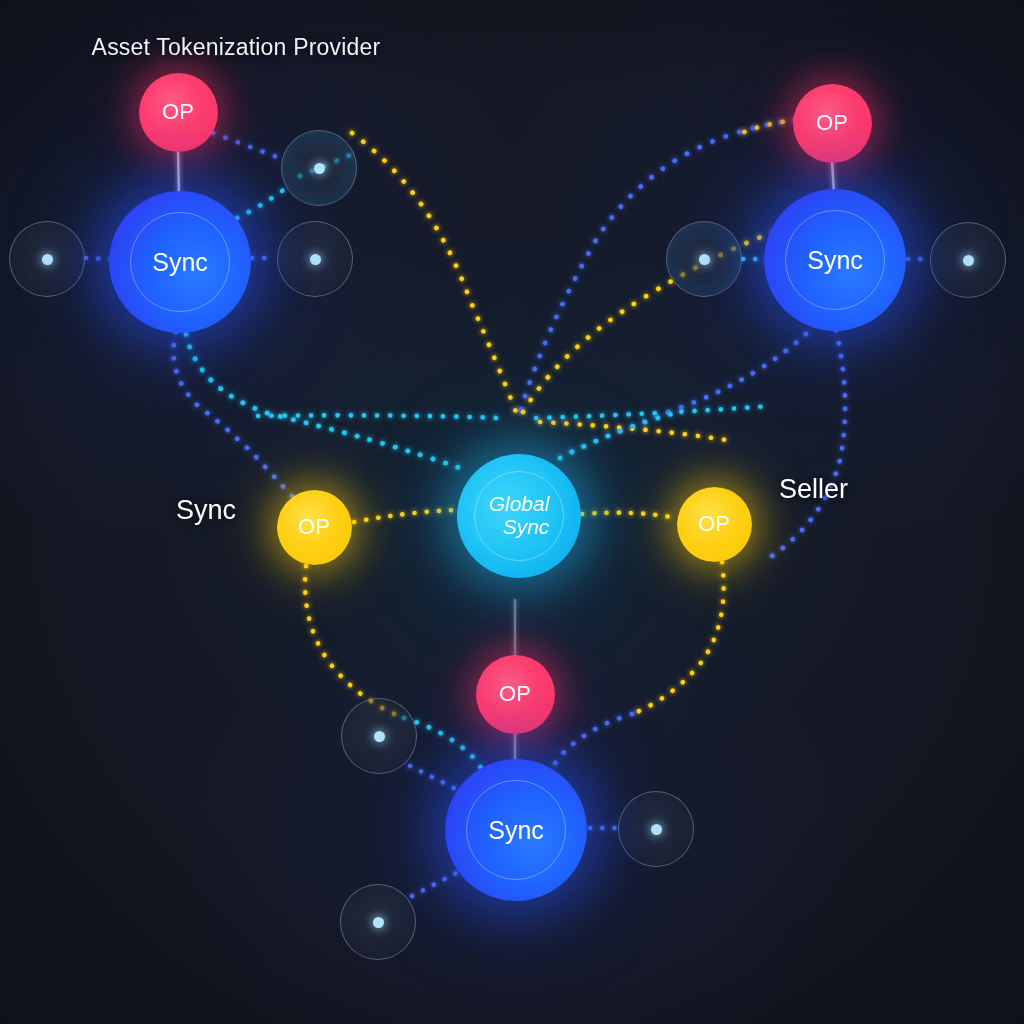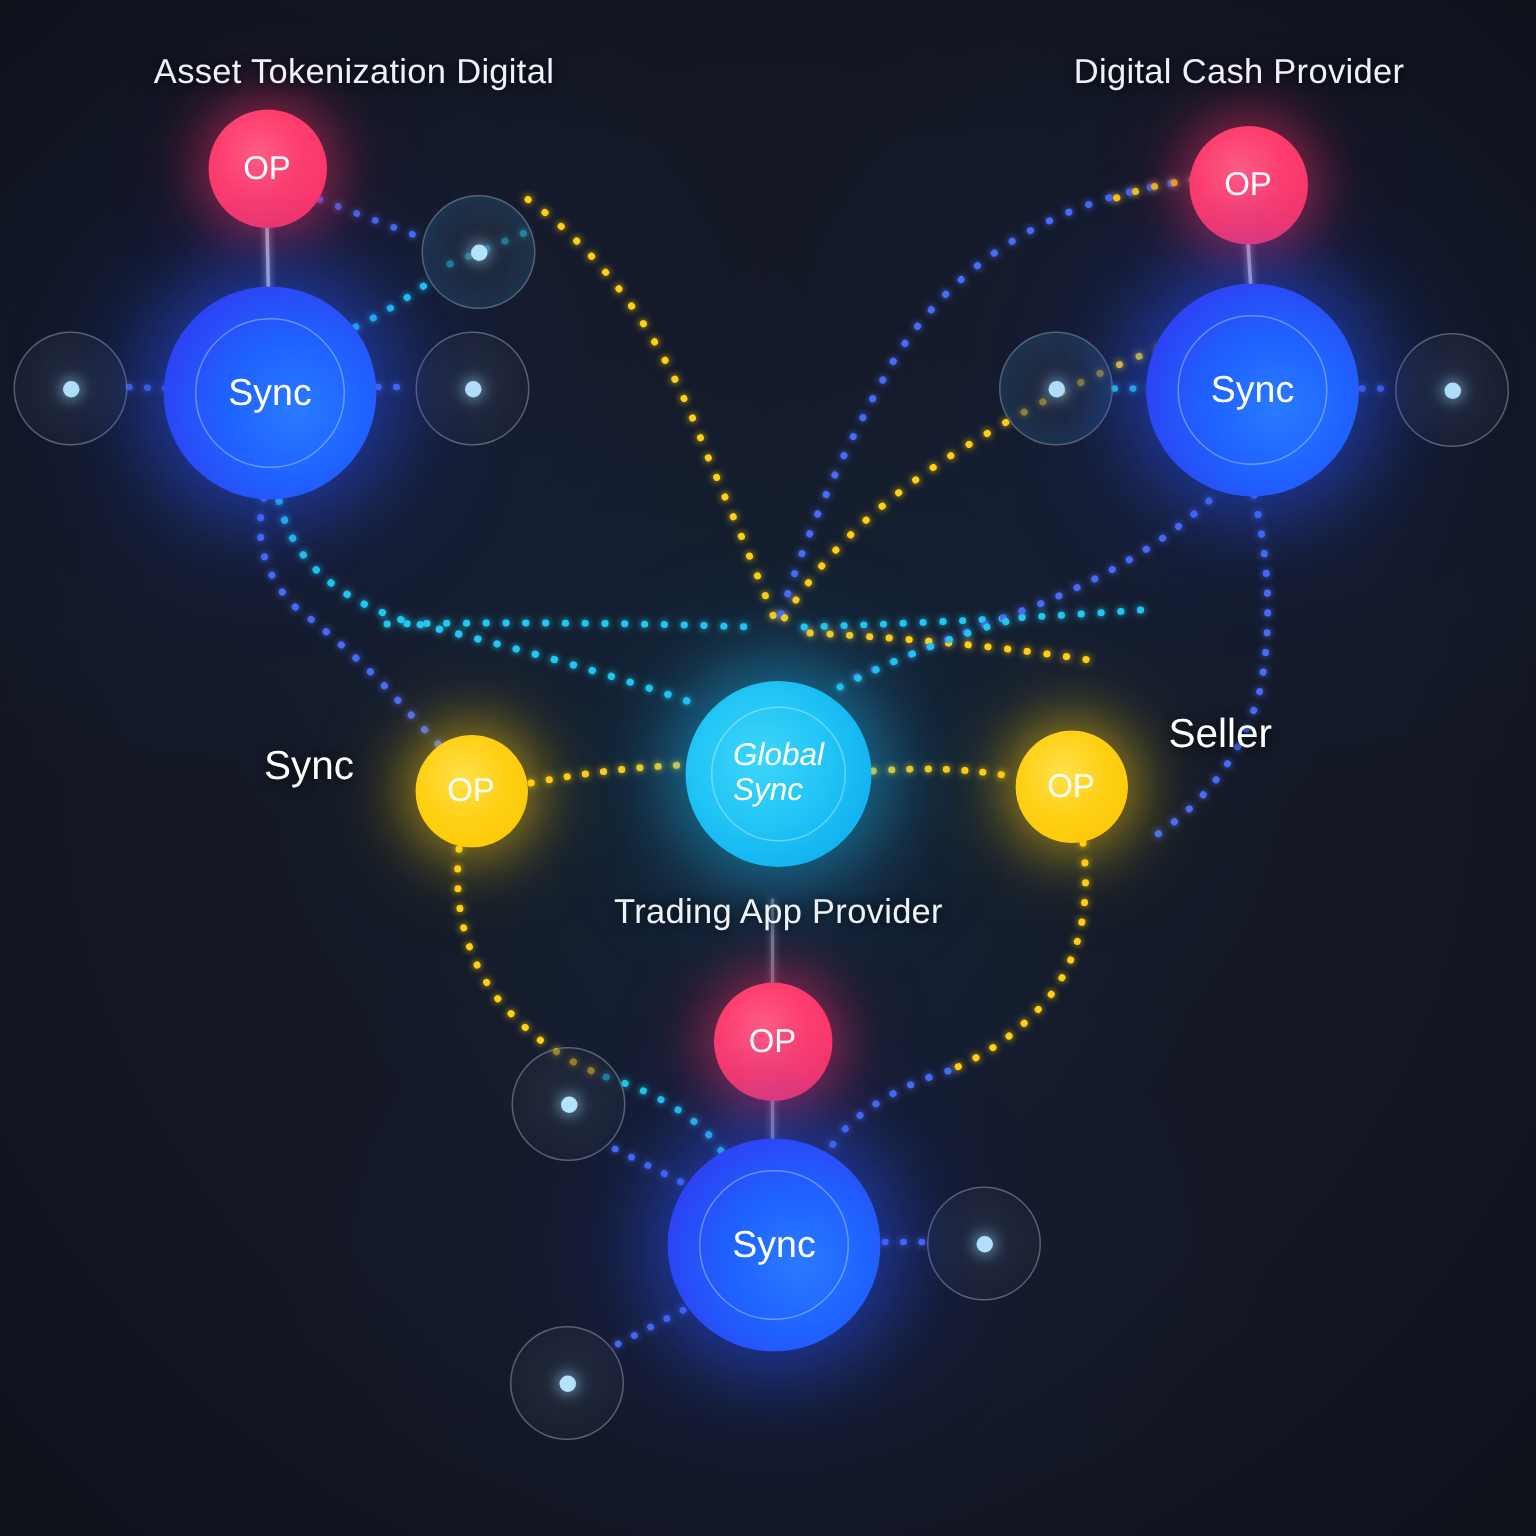--- a/index.html
+++ b/index.html
@@ -37,21 +37,21 @@
     left: 0; top: 0;
     width: 1024px;
     height: 1024px;
   }
   .node {
     position: absolute;
     border-radius: 50%;
     display: flex;
     align-items: center;
     justify-content: center;
-    text-align: left;
+    text-align: right;
     color: #ffffff;
     line-height: 1.08;
     z-index: 5;
     box-sizing: border-box;
   }
   .node .ring {
     position: absolute;
     border-radius: 50%;
     border: 1px solid rgba(255,255,255,0.33);
     pointer-events: none;
@@ -254,20 +254,18 @@
   </div>
 
   <div class="node op-pink" style="left:515px; top:694px;">
     <span class="lbl">OP</span>
   </div>
   <div class="node sync" style="left:516px; top:830px;">
     <span class="ring"></span>
     <span class="lbl">Sync</span>
   </div>
 
-  <div class="caption center" style="left:236px; top:34px;">Asset Tokenization Digital</div>
-  <div class="caption center" style="left:826px; top:34px;">Digital Cash Provider</div>
-  <div class="caption center" style="left:519px; top:594px;">Trading App Provider</div>
+  <div class="caption center" style="left:236px; top:34px;">Asset Tokenization Provider</div>
 
   <div class="party" style="left:176px; top:495px;">Sync</div>
   <div class="party" style="left:779px; top:474px;">Seller</div>
 
 </div>
 
 </body></html>

